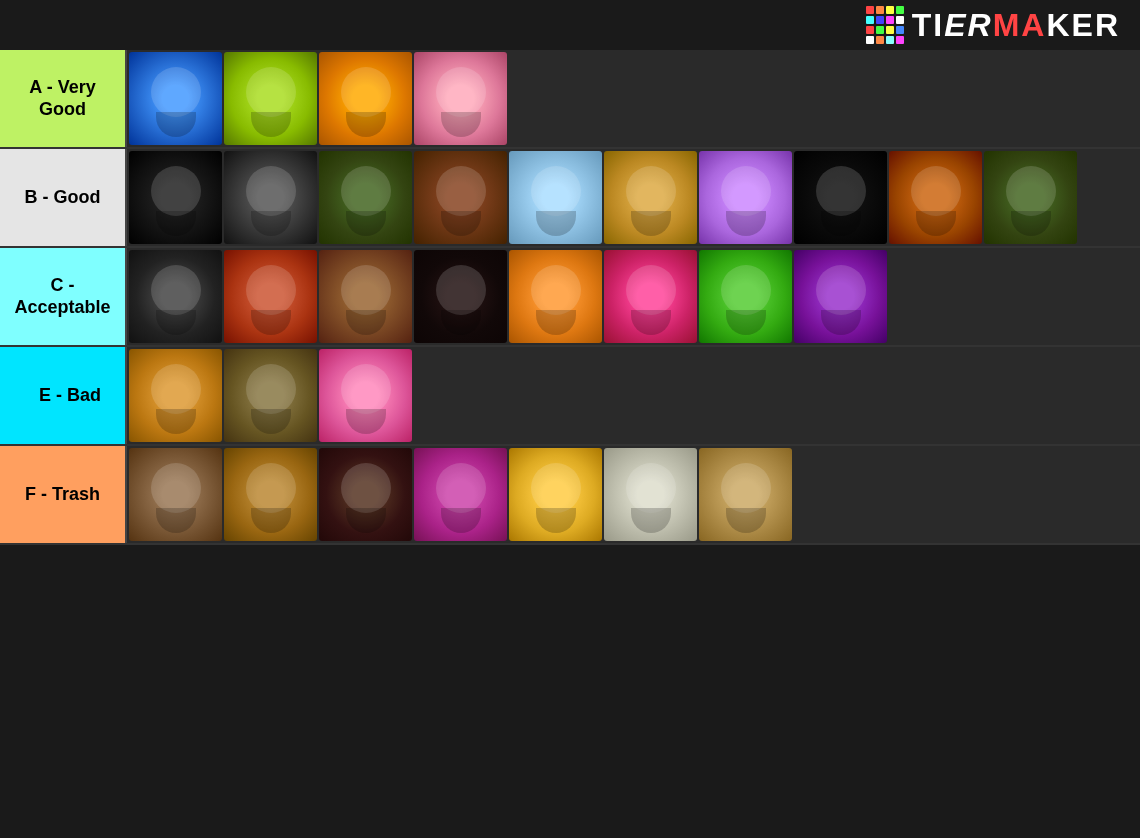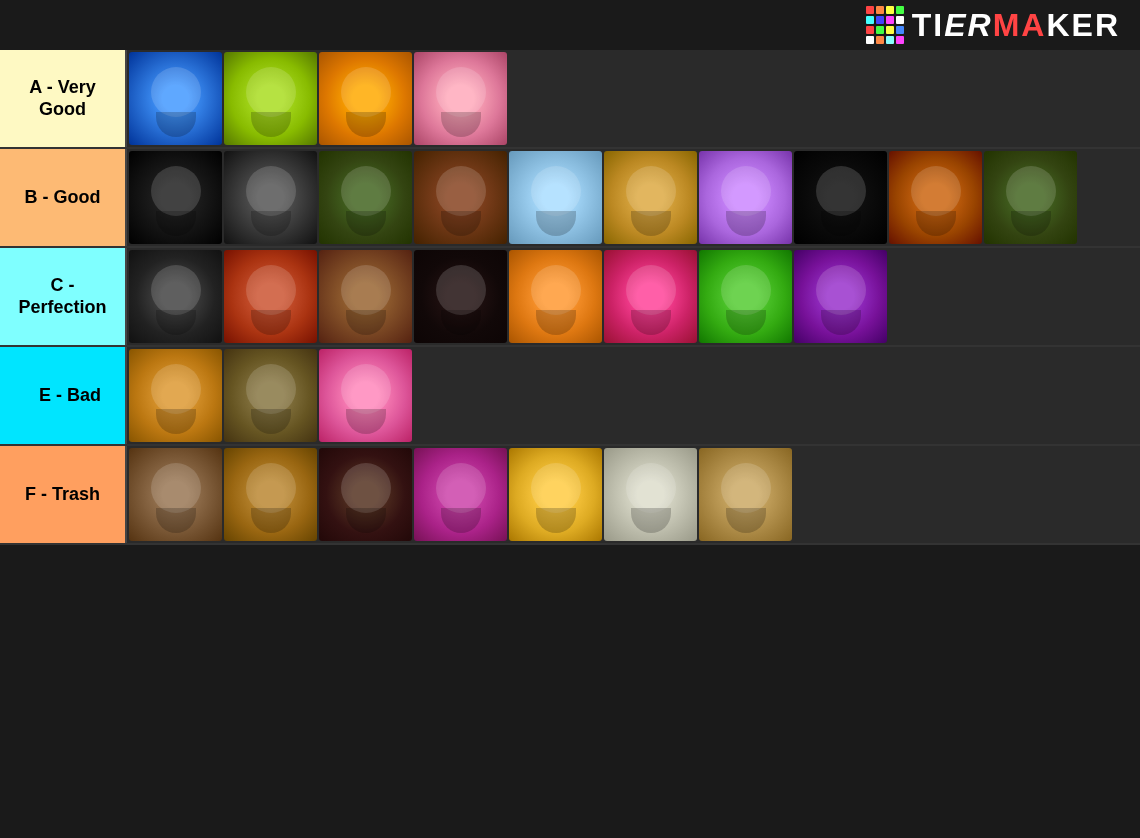--- a/index.html
+++ b/index.html
@@ -72,22 +72,22 @@
       flex: 1;
       background: #2a2a2a;
       border-left: 2px solid #444;
       gap: 2px;
       padding: 2px;
       align-content: flex-start;
     }
     
     .tier-ss { background-color: #ff7f7f; }
     .tier-s { background-color: #ffbf7f; }
-    .tier-a { background-color: #fef9c3; }
-    .tier-b { background-color: #fdba74; }
+    .tier-a { background-color: #bef264; }
+    .tier-b { background-color: #e5e5e5; }
     .tier-c { background-color: #7fffff; }
     .tier-d { background-color: #7fbfff; }
     .tier-e { background-color: #00e5ff; padding-left: 20px; }
     .tier-f { background-color: #ff9f5f; }
 
     
     .char {
       width: 93px;
       height: 93px;
       border-radius: 3px;
@@ -246,21 +246,21 @@
         <div class="char c23"></div>
         <div class="char c24"></div>
         <div class="char c25"></div>
         <div class="char c26"></div>
         <div class="char c27"></div>
         <div class="char c21"></div>
       </div>
     </div>
 
     <div class="tier-row">
-      <div class="tier-label tier-c">C - Perfection</div>
+      <div class="tier-label tier-c">C - Acceptable</div>
       <div class="tier-items">
         <div class="char c28"></div>
         <div class="char c29"></div>
         <div class="char c30"></div>
         <div class="char c31"></div>
         <div class="char c32"></div>
         <div class="char c33"></div>
         <div class="char c34"></div>
         <div class="char c35"></div>
       </div>

